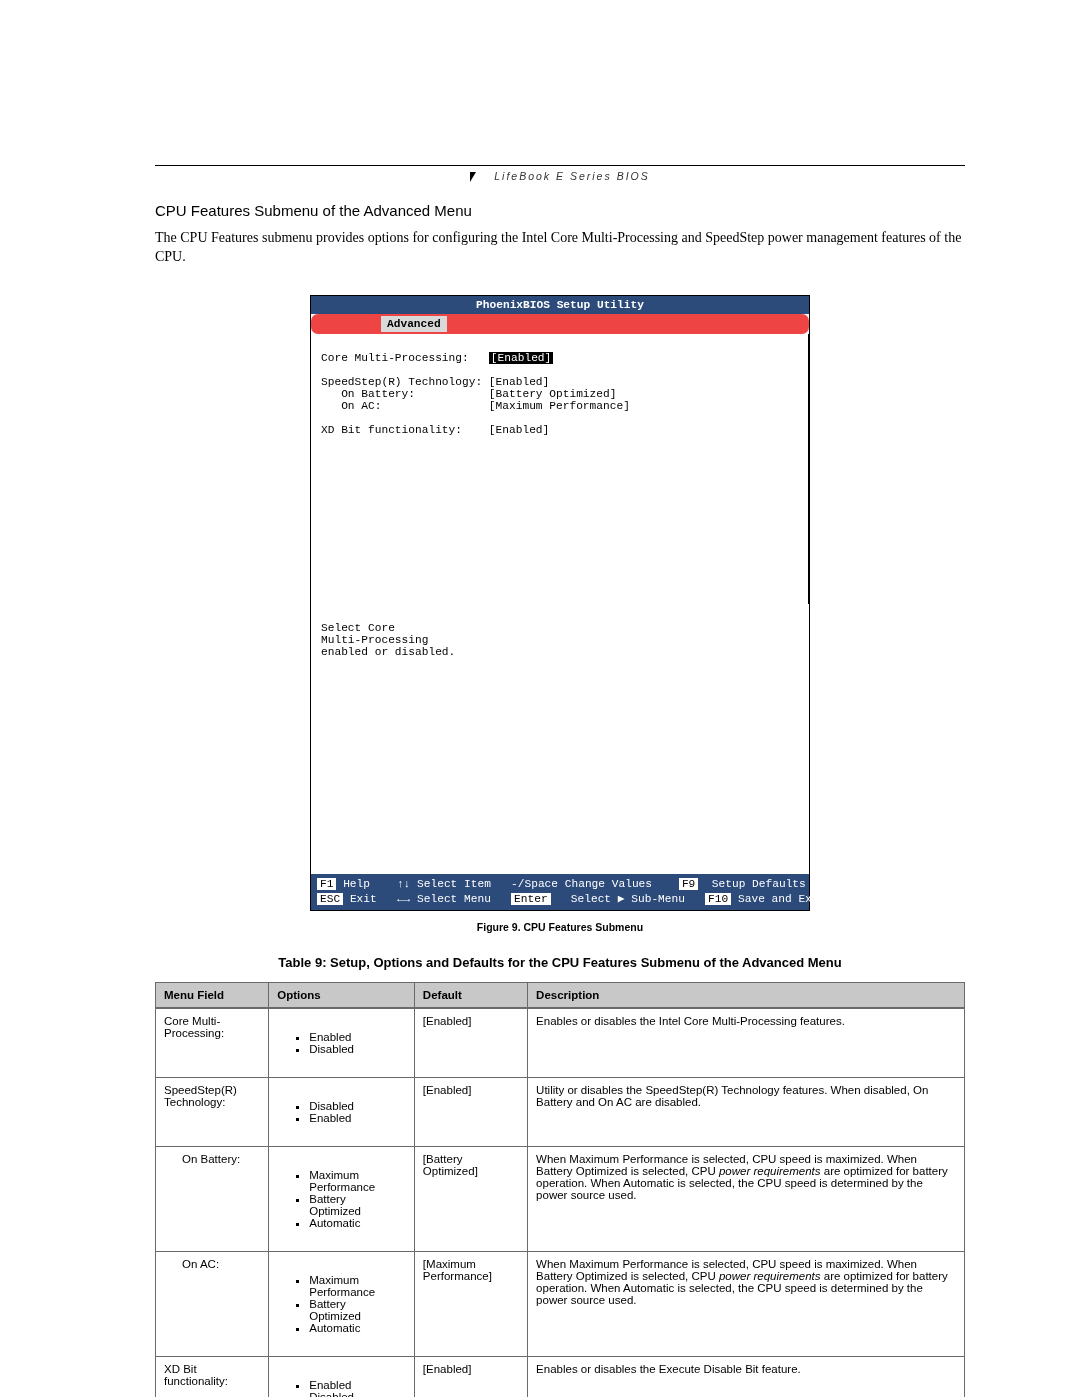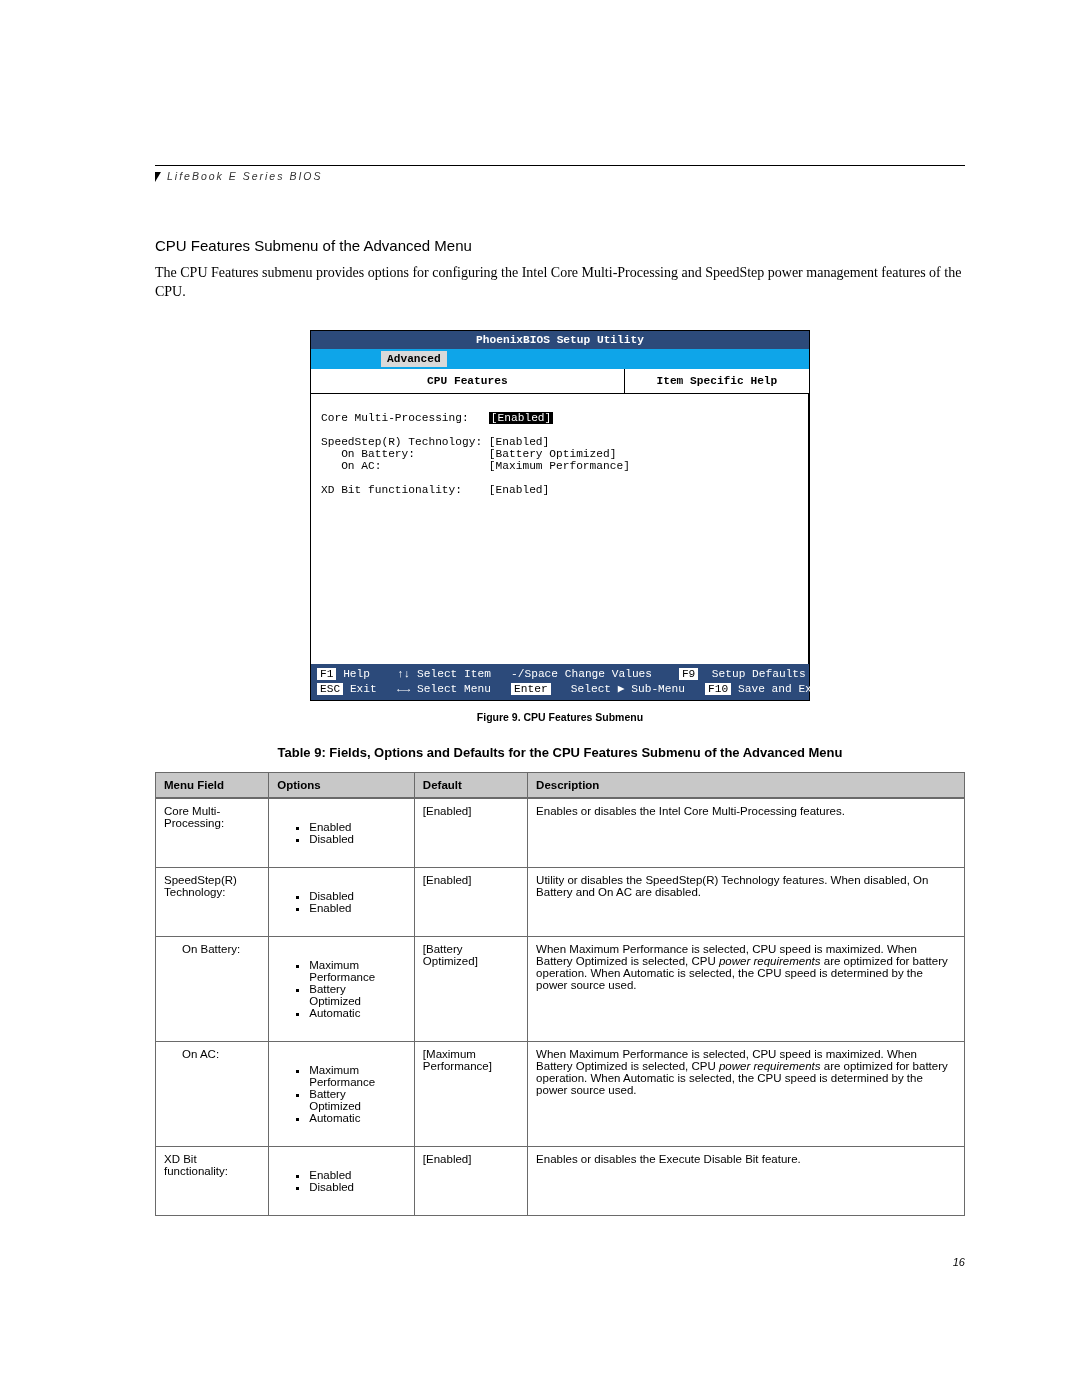--- a/index.html
+++ b/index.html
@@ -12,22 +12,23 @@
     margin: 0 auto;
     padding: 165px 115px 120px 155px;
   }
   .header-rule {
     border-top: 1px solid #000;
     margin-bottom: 4px;
   }
   .header-label-row {
     display: flex;
     align-items: center;
-    gap: 6px;
-    margin-bottom: 55px;
+    gap: 18px;
+    margin-bottom: 20px;
+    justify-content: center;
   }
   .header-wedge {
     width: 0; height: 0;
     border-top: 10px solid #000;
     border-bottom: 0 solid transparent;
     border-left: 0 solid transparent;
     border-right: 6px solid transparent;
     margin-top: 2px;
   }
   .header-label {
@@ -59,22 +60,23 @@
   }
   .bios-titlebar {
     background: #2c4a7a;
     color: #fff;
     text-align: center;
     padding: 3px 0;
     font-weight: bold;
     white-space: pre;
   }
   .bios-tabbar {
-    background: #0ea5e9;
+    background: #ef4444;
     padding: 2px 0 2px 70px;
+    border-radius: 7px;
   }
   .bios-tab {
     display: inline-block;
     background: #d9d9d9;
     color: #000;
     padding: 2px 6px;
     font-weight: bold;
   }
   .bios-subtitle-row {
     display: flex;
@@ -185,39 +187,38 @@
 </div>
 
 <div class="section-title">CPU Features Submenu of the Advanced Menu</div>
 <div class="body-text">The CPU Features submenu provides options for configuring the Intel Core Multi-Processing and SpeedStep power management features of the CPU.</div>
 
 <div class="bios-frame">
   <div class="bios-titlebar">PhoenixBIOS Setup Utility</div>
   <div class="bios-tabbar">
     <span class="bios-tab">Advanced</span>
   </div>
-  <div class="bios-subtitle-row">
-    <div class="bios-subtitle-left">CPU Features</div>
-    <div class="bios-subtitle-right">Item Specific Help</div>
-  </div>
   <div class="bios-content-row">
     <div class="bios-settings"><span><span>Core Multi-Processing:</span>   <span class="bios-hl">[Enabled]</span></span>
 
 <span><span>SpeedStep(R) Technology:</span> <span>[Enabled]</span></span>
 <span><span>   On Battery:</span>           <span>[Battery Optimized]</span></span>
 <span><span>   On AC:</span>                <span>[Maximum Performance]</span></span>
 
 <span><span>XD Bit functionality:</span>    <span>[Enabled]</span></span></div>
+    <div class="bios-help"><span style="white-space:pre;">Select Core
+Multi-Processing
+enabled or disabled.</span></div>
   </div>
   <div class="bios-footer"><span class="hl">F1</span> <span>Help</span>    <span>↑↓</span> <span>Select Item</span>   <span>-/Space</span> <span>Change Values</span>    <span class="hl">F9</span>  <span>Setup Defaults</span>
 <span class="hl">ESC</span> <span>Exit</span>   <span>←→</span> <span>Select Menu</span>   <span class="hl">Enter</span>   <span>Select ▶ Sub-Menu</span>   <span class="hl">F10</span> <span>Save and Exit</span></div>
 </div>
 
 <div class="figure-caption">Figure 9.  CPU Features Submenu</div>
-<div class="table-title">Table 9: Fields, Options and Defaults for the CPU Features Submenu of the Advanced Menu</div>
+<div class="table-title">Table 9: Setup, Options and Defaults for the CPU Features Submenu of the Advanced Menu</div>
 
 <table class="fields">
   <thead>
     <tr>
       <th class="col-menu">Menu Field</th>
       <th class="col-opts">Options</th>
       <th class="col-def">Default</th>
       <th class="col-desc">Description</th>
     </tr>
   </thead>

